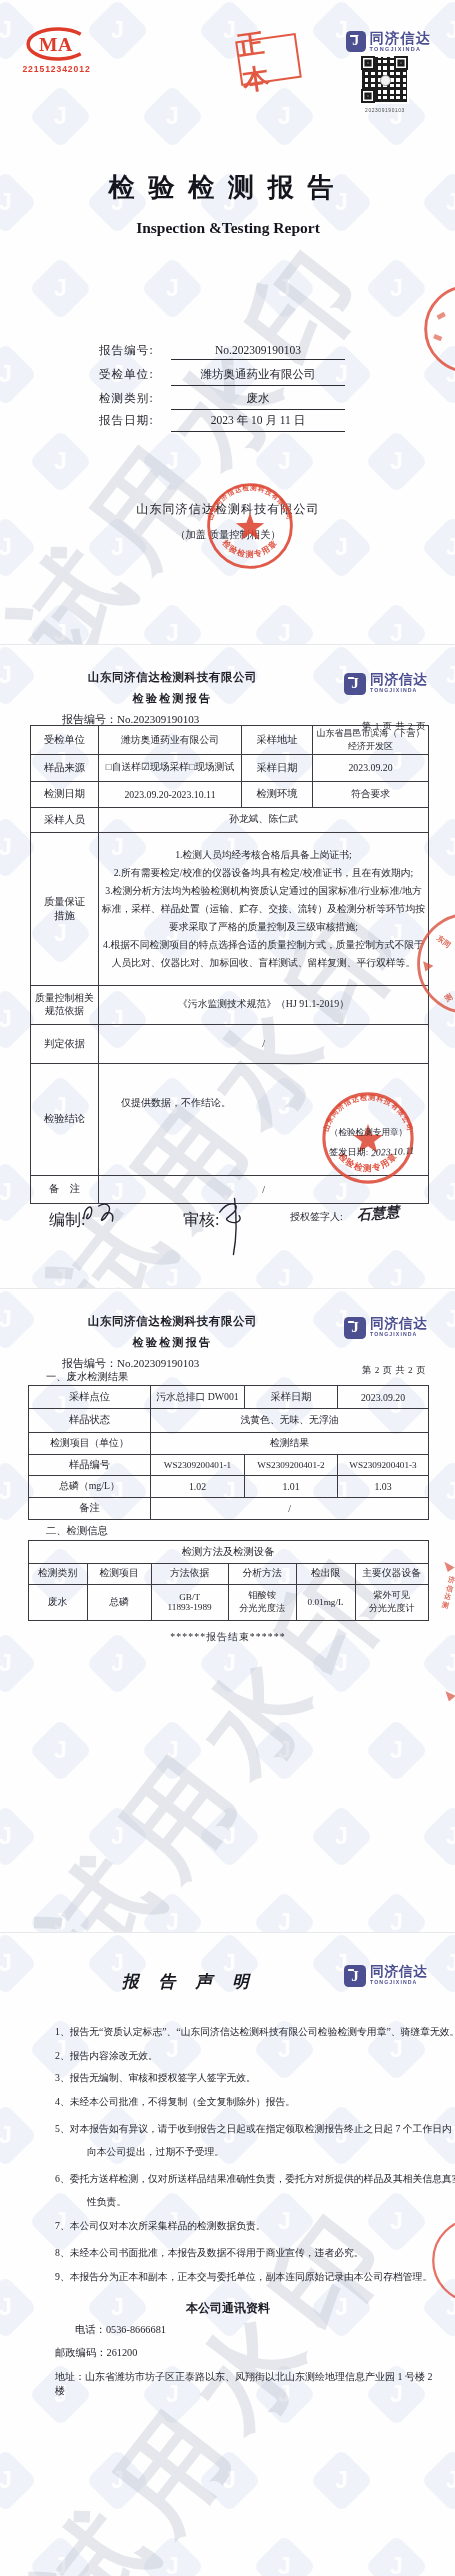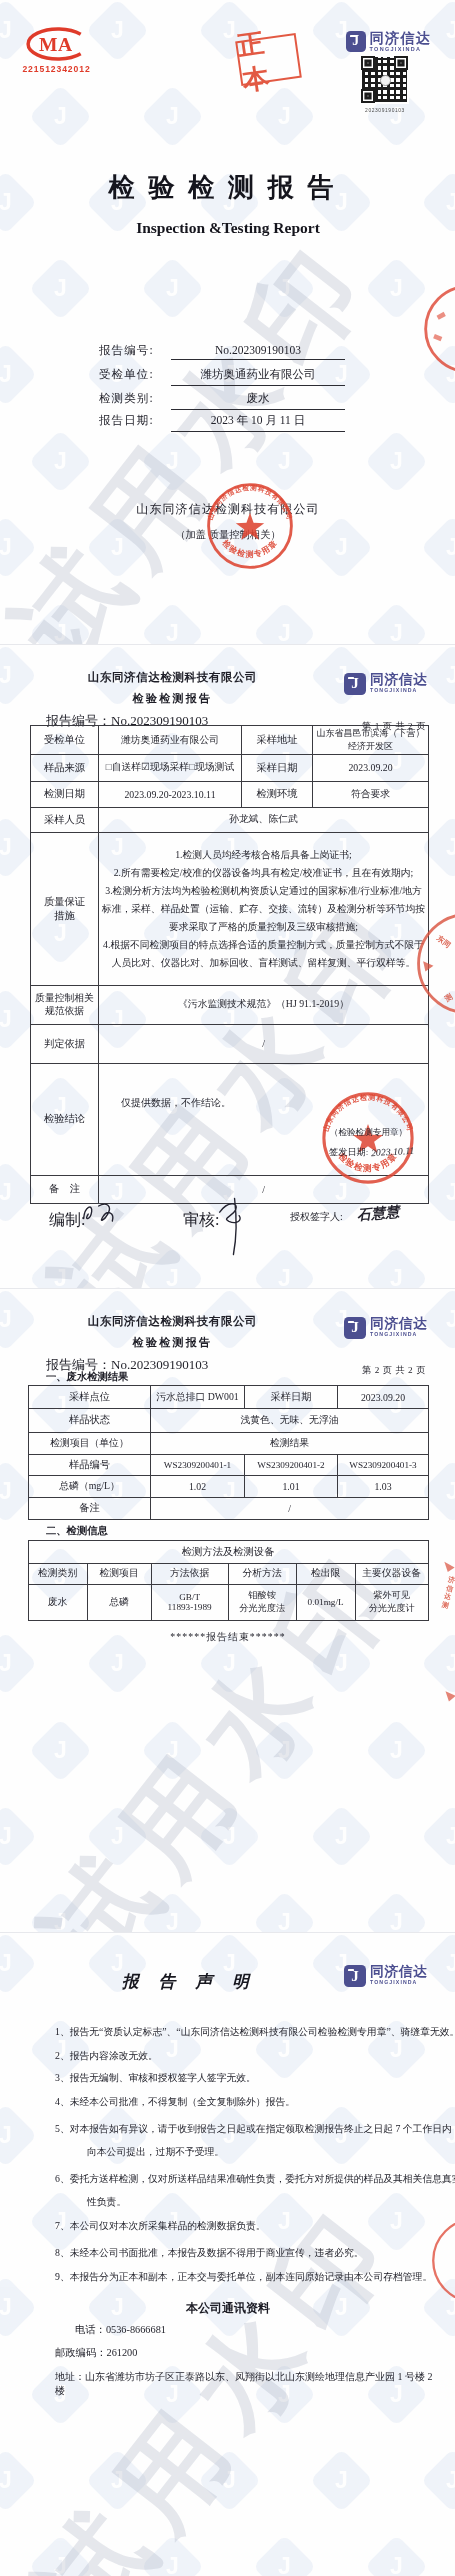--- a/index.html
+++ b/index.html
@@ -38,23 +38,23 @@
   .cover-title{width:456px;text-align:center;font-size:26px;font-weight:bold;letter-spacing:13.8px;color:#15151d;}
   .cover-sub{width:456px;text-align:center;font-size:15.5px;font-weight:bold;color:#15151d;}
   .fld{font-size:11.5px;color:#23232c;}
   .fld .lab{display:inline-block;width:64px;letter-spacing:1.1px;}
   .fld .ul{display:inline-block;width:174px;margin-left:8px;border-bottom:0.9px solid #2c2c33;
            text-align:center;padding-bottom:2.9px;font-size:11.5px;}
   .center-line{width:456px;text-align:center;}
   
   .hdr-company{width:281px;left:32px;text-align:center;font-size:11.5px;font-weight:bold;letter-spacing:0.6px;}
   .hdr-title{width:281px;left:32px;text-align:center;font-size:11px;font-weight:bold;letter-spacing:2.3px;}
-  .meta{font-size:13px;}
+  .meta{font-size:11px;margin-left:16px;}
   .pageno{font-size:9.2px;letter-spacing:0.6px;}
-  .sec{font-size:10.3px;font-weight:bold;}
+  .sec{font-size:10.3px;font-weight:normal;}
   table.rt{position:absolute;border-collapse:collapse;table-layout:fixed;background:transparent;}
   .rt td{border:1px solid #3a3a40;text-align:center;vertical-align:middle;font-size:9.8px;color:#1f1f28;padding:1.1px 2.3px;}
   .rt td.lbl{font-size:10.3px;}
   .pre{white-space:pre-line;}
   .qa{text-align:left;vertical-align:top;padding:13.8px 9.2px 0 8px;font-size:9.5px;line-height:18px;}
   .relcell{position:relative;}
   .seal-svg{position:absolute;pointer-events:none;}
   .hand{font-style:italic;color:#26242e;}
   .sig-label{font-size:16px;}
   .end-mark{width:456px;text-align:center;font-size:9.8px;letter-spacing:1.1px;}

